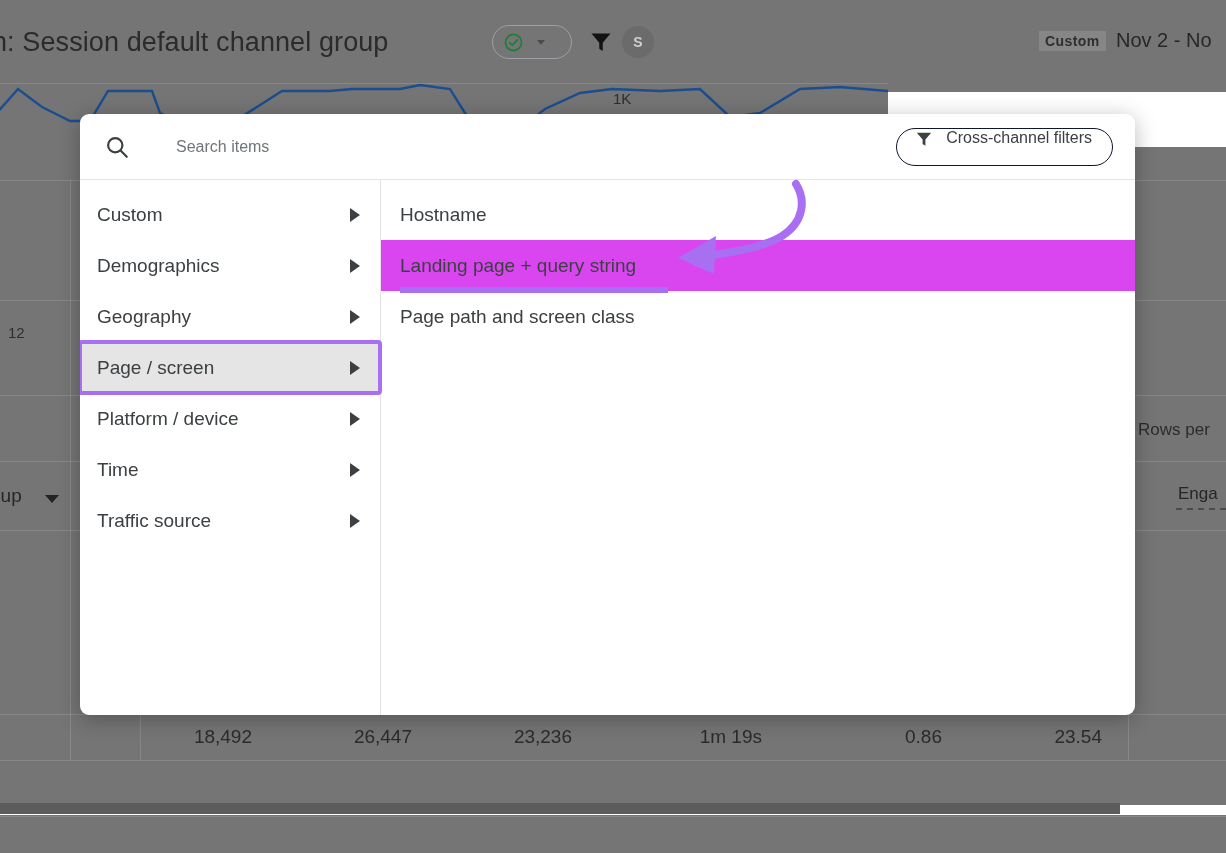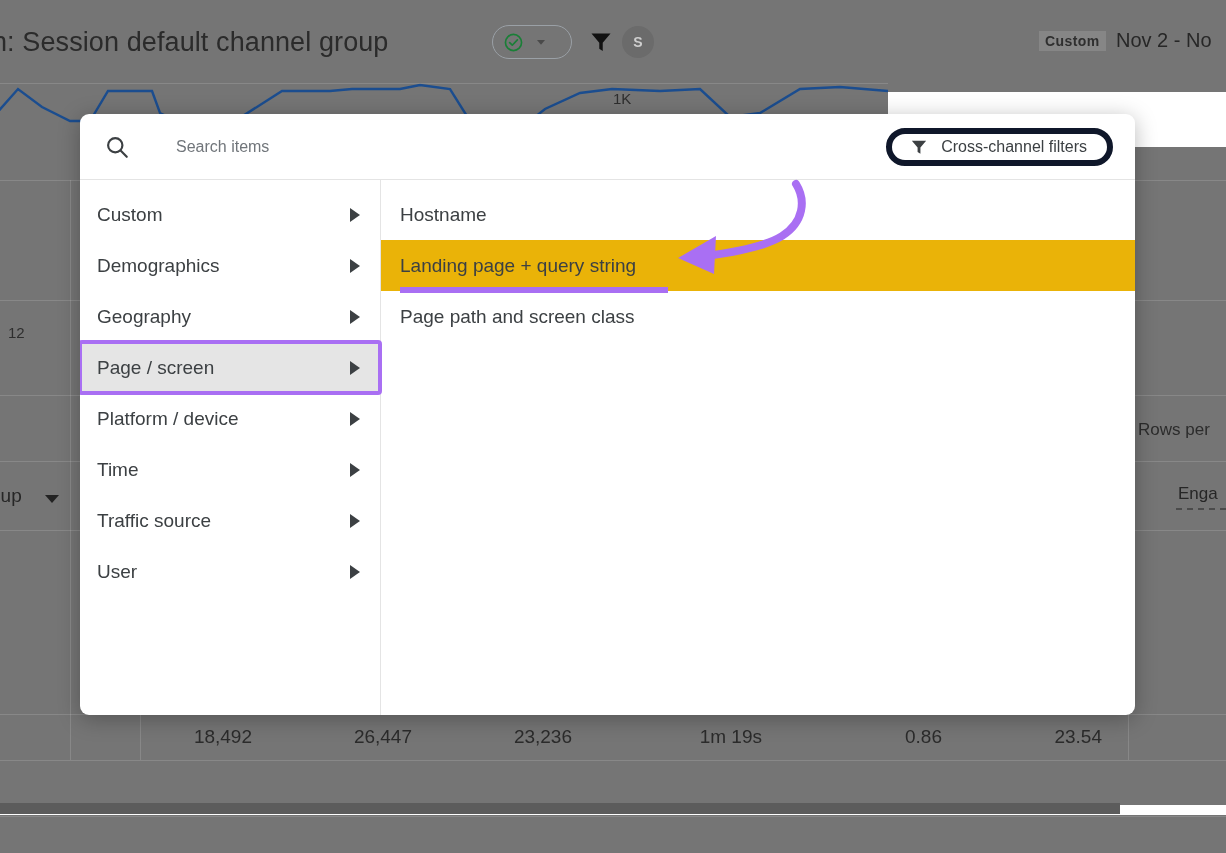--- a/index.html
+++ b/index.html
@@ -199,24 +199,24 @@
     border: none; outline: none;
     font-family: "Liberation Sans", sans-serif;
     font-size: 16px;
     color: #3c4043;
     background: transparent;
   }
   #search-input::placeholder { color: #70757a; }
   #ccf-button {
     flex: 0 0 auto;
     height: 38px;
-    border: 6px solid #0f172a;
+    border: 1px solid #0f172a;
     border-radius: 19px;
     background: #fff;
-    display: flex; align-items: center;
+    display: flex; 
     gap: 12px;
     padding: 0 20px 0 17px;
     cursor: pointer;
   }
   #ccf-button .lbl {
     font-size: 16px;
     color: #3c4043;
     white-space: nowrap;
   }
 
@@ -269,21 +269,21 @@
     align-items: center;
     padding: 0 24px 0 19px;
     cursor: pointer;
     position: relative;
   }
   .opt-item .opt-label {
     font-size: 19px;
     color: #3c4043;
     white-space: nowrap;
   }
-  .opt-item.hovered { background: #eab308; }
+  .opt-item.hovered { background: #d946ef; }
   .opt-underline {
     position: absolute;
     left: 19px; bottom: -2px;
     width: 268px; height: 6px;
     background: #a96ff3;
   }
 
   
   #annotation-arrow {
     position: absolute;
@@ -406,24 +406,20 @@
           <span class="cat-arrow"></span>
         </div>
         <div class="cat-item">
           <span class="cat-label">Time</span>
           <span class="cat-arrow"></span>
         </div>
         <div class="cat-item">
           <span class="cat-label">Traffic source</span>
           <span class="cat-arrow"></span>
         </div>
-        <div class="cat-item">
-          <span class="cat-label">User</span>
-          <span class="cat-arrow"></span>
-        </div>
       </div>
 
       <div id="item-pane">
         <div class="opt-item">
           <span class="opt-label">Hostname</span>
         </div>
         <div class="opt-item hovered">
           <span class="opt-label">Landing page + query string</span>
           <span class="opt-underline"></span>
         </div>

